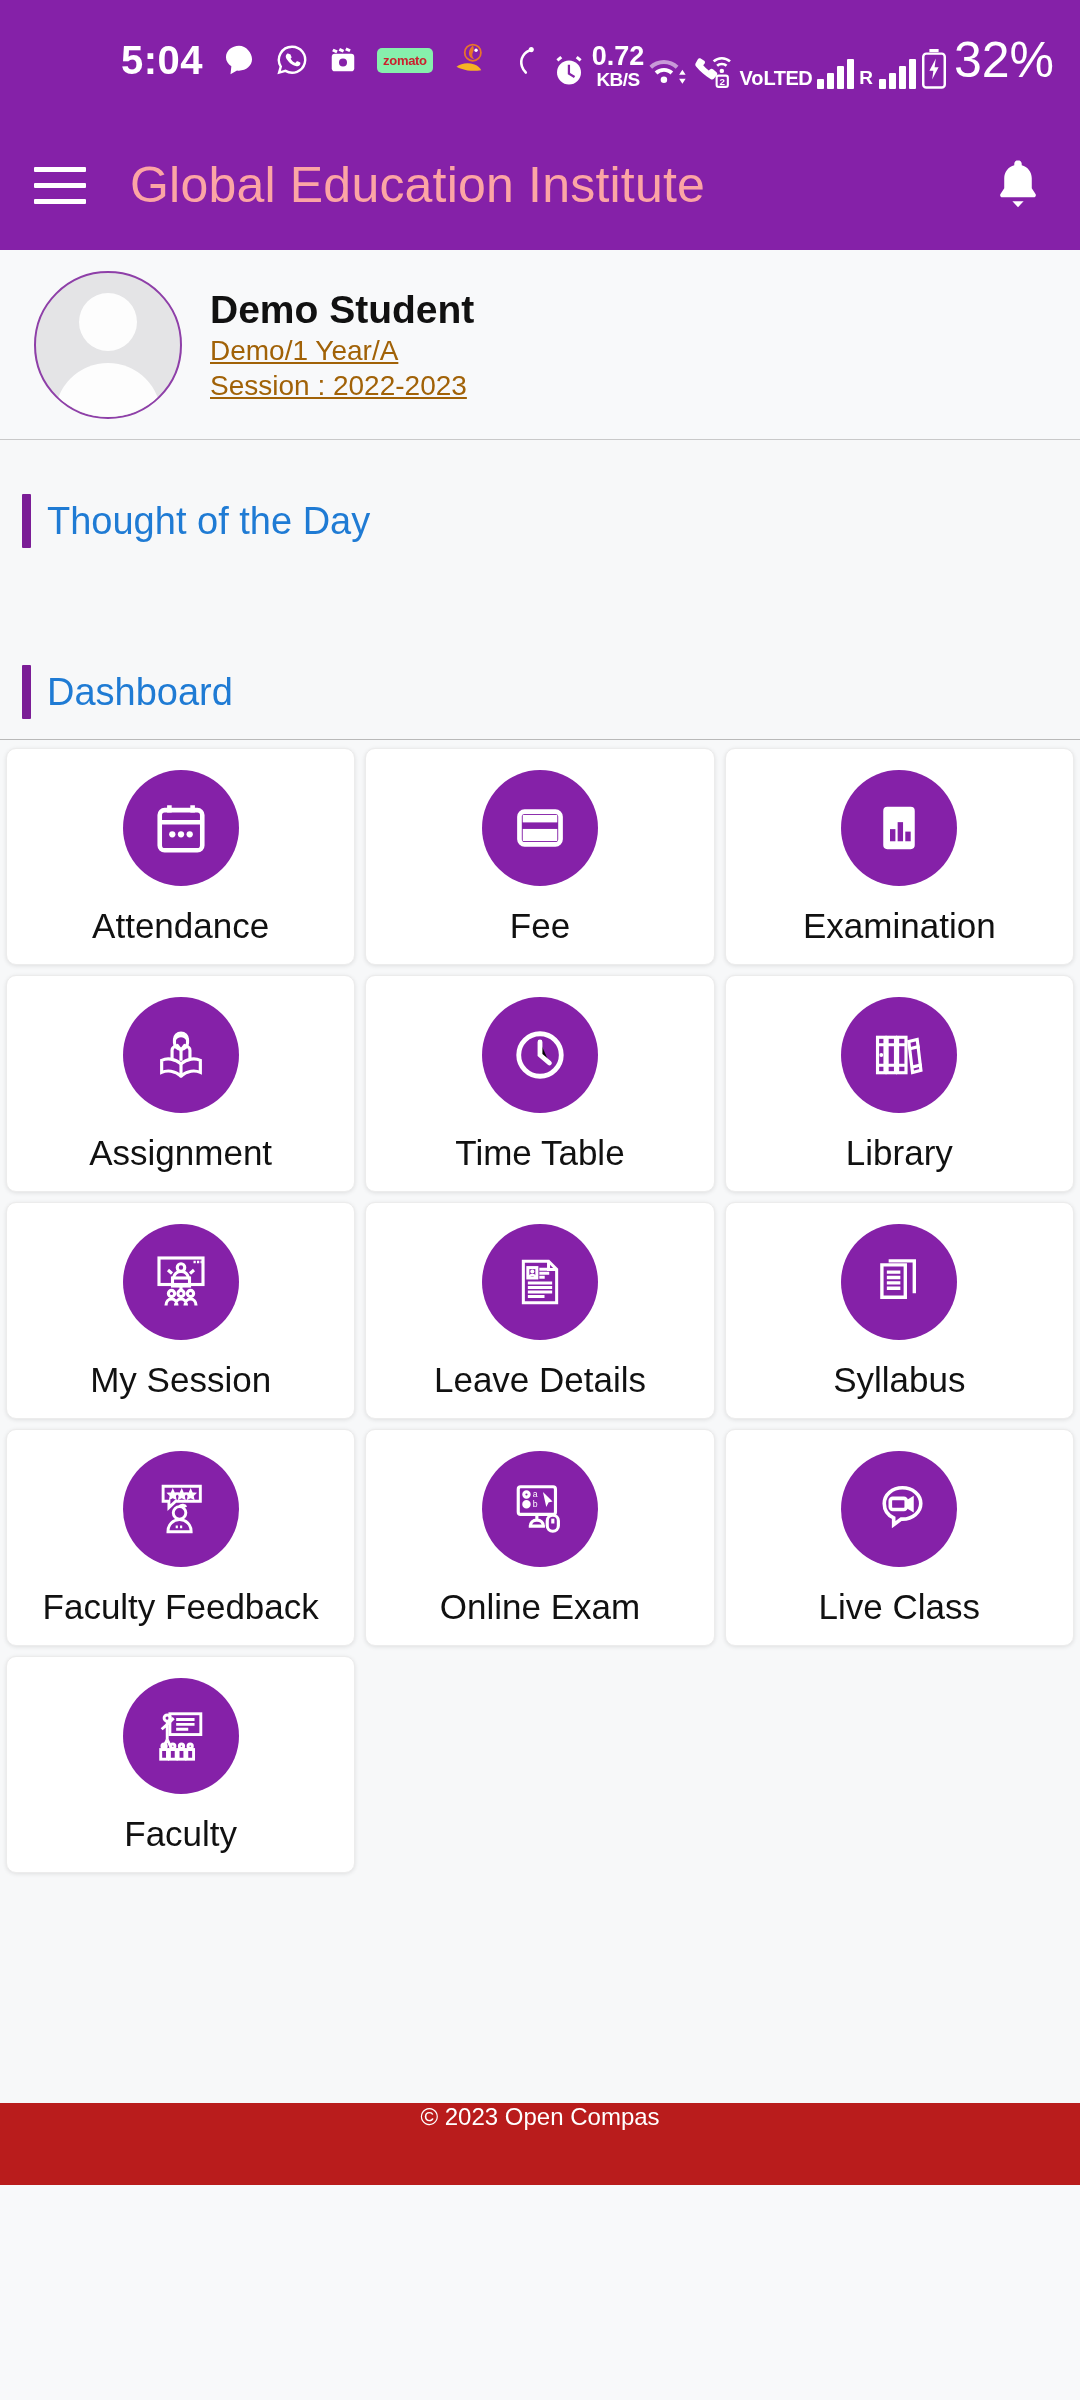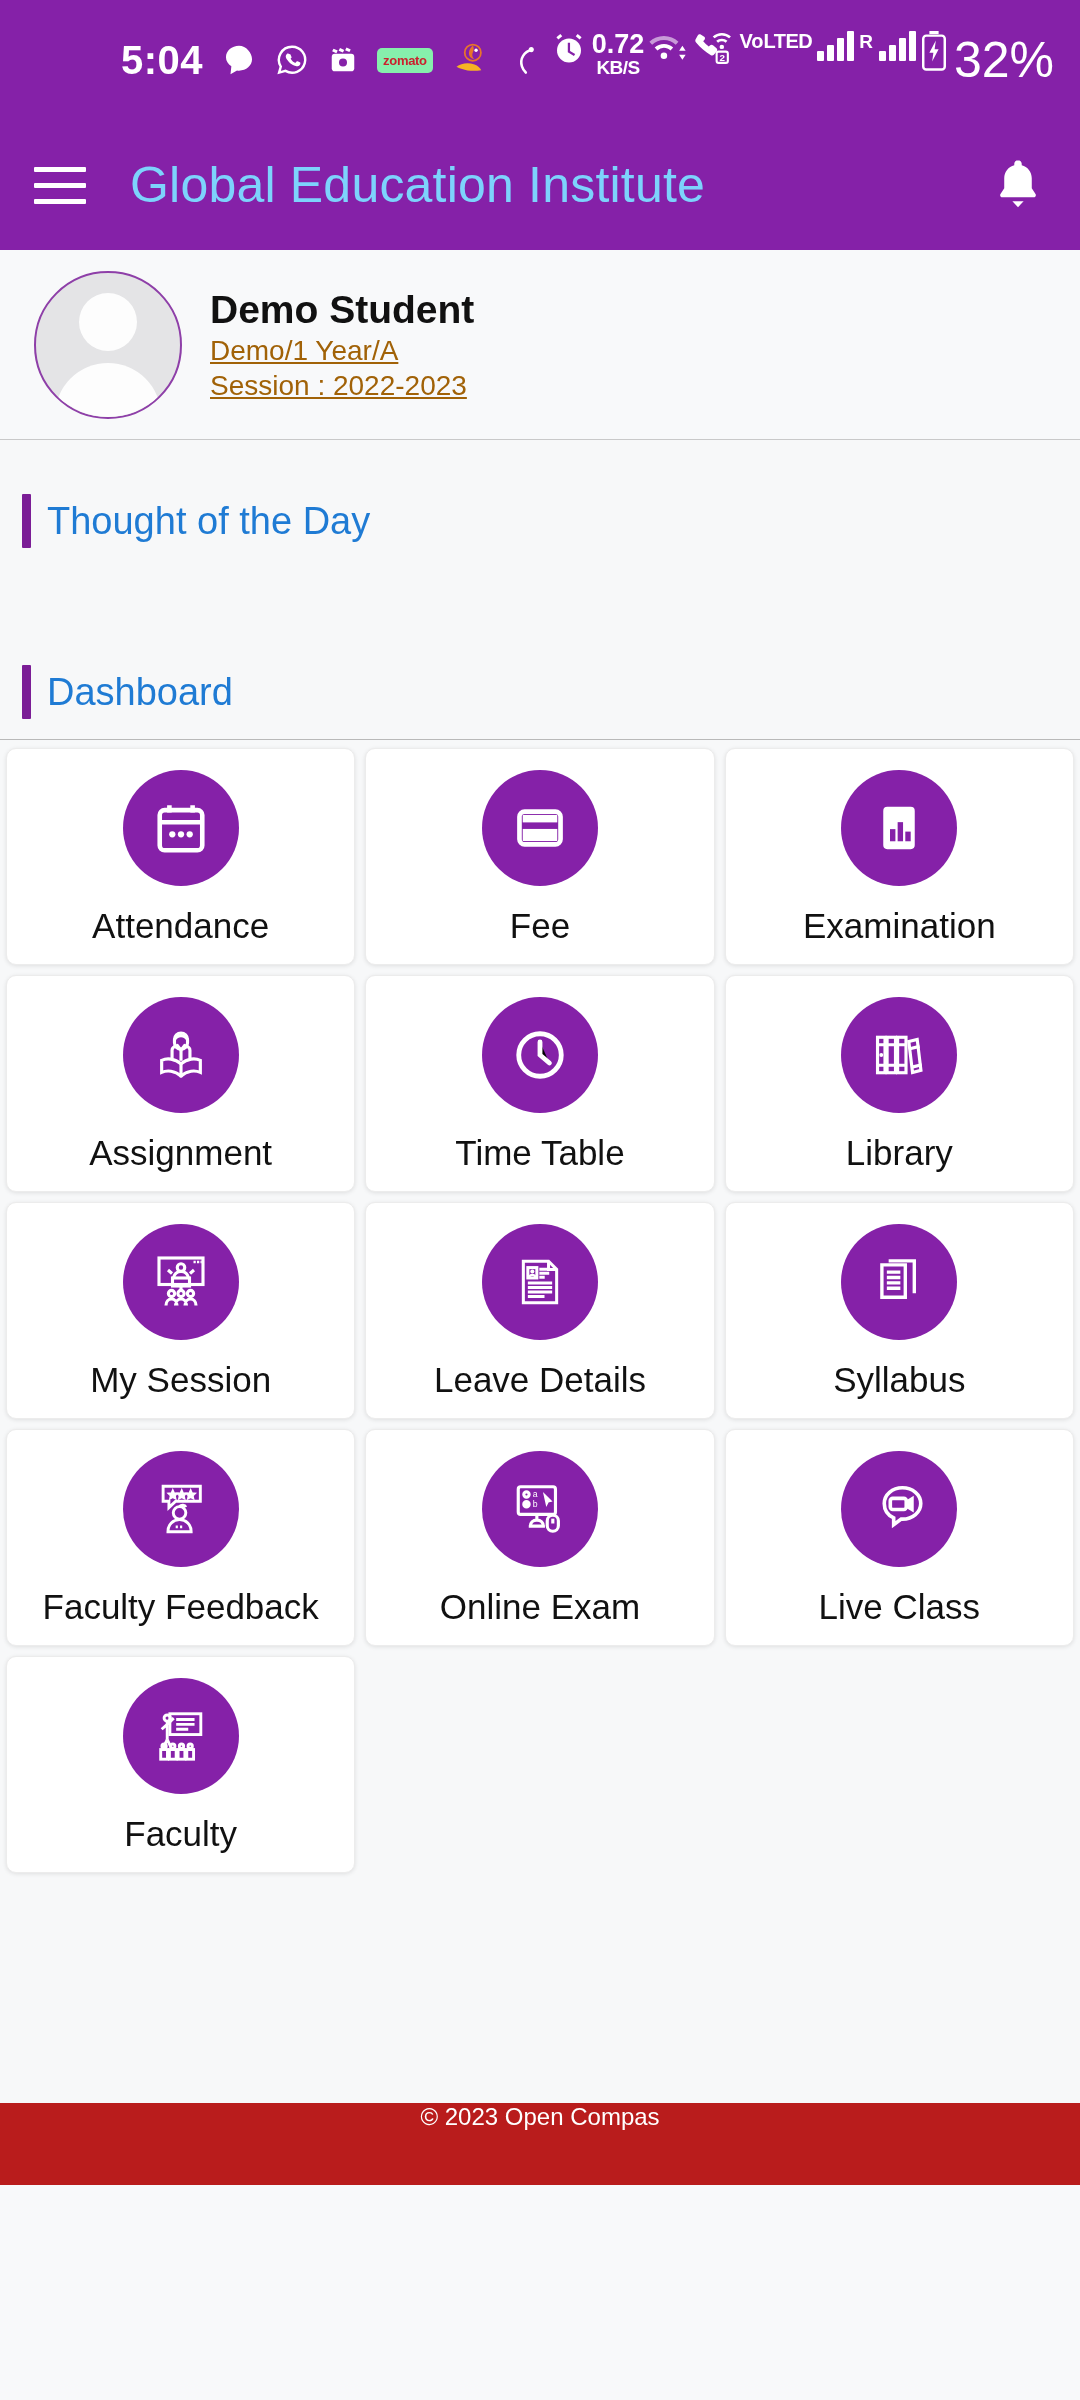--- a/index.html
+++ b/index.html
@@ -12,40 +12,40 @@
   .phone { width:1080px; height:2400px; position:relative; display:flex; flex-direction:column; background:#f7f8f9; }
 
   
   .statusbar {
     height:120px; background:#8521A8; color:#fff;
     display:flex; align-items:center; padding:0 26px;
     flex:0 0 120px;
   }
   .sb-left { display:flex; align-items:center; gap:19px; margin-left:95px; }
   .sb-clock { font-size:40px; font-weight:600; letter-spacing:.5px; }
-  .sb-right { margin-left:auto; display:flex; align-items:flex-start; gap:5px; }
+  .sb-right { margin-left:auto; display:flex; align-items:flex-end; gap:5px; }
   .sb-ico { display:inline-flex; align-items:center; justify-content:center; }
   .sb-net { display:flex; flex-direction:column; align-items:center; line-height:1; }
   .sb-net .n1 { font-size:27px; font-weight:700; }
   .sb-net .n2 { font-size:19px; font-weight:700; letter-spacing:-.5px; }
   .sb-volte { display:flex; flex-direction:row; align-items:center; line-height:1.05; font-weight:700; }
   .sb-volte .v1 { font-size:20px; }
   .sb-volte .v2 { font-size:20px; letter-spacing:-.5px; }
   .sb-batt { font-size:50px; font-weight:500; margin-left:2px; }
   .bars { display:flex; align-items:flex-end; gap:3px; height:30px; }
   .bars i { display:block; width:7px; background:#fff; border-radius:1px; }
   .bars i:nth-child(1){height:10px}.bars i:nth-child(2){height:16px}
   .bars i:nth-child(3){height:23px}.bars i:nth-child(4){height:30px}
   .roam { font-size:19px; font-weight:600; margin-right:1px; }
   .zomato { background:#86efac; color:#cb202d; font-size:13px; font-weight:800;
             border-radius:5px; padding:5px 6px; letter-spacing:-.3px; }
 
   
   .appbar {
-    flex:0 0 130px; background:#8521A8; color:#7dd3fc;
+    flex:0 0 130px; background:#8521A8; color:#fca5a5;
     display:flex; align-items:center; padding:0 34px;
   }
   .hamburger { width:52px; display:flex; flex-direction:column; gap:11px; cursor:pointer; }
   .hamburger span { display:block; height:5px; background:#fff; border-radius:1px; }
   .appbar-title { font-size:50px; font-weight:400; margin-left:44px; letter-spacing:.2px; }
   .bell { margin-left:auto; cursor:pointer; }
 
   
   .profile {
     flex:0 0 190px; background:#f8f9fa;

